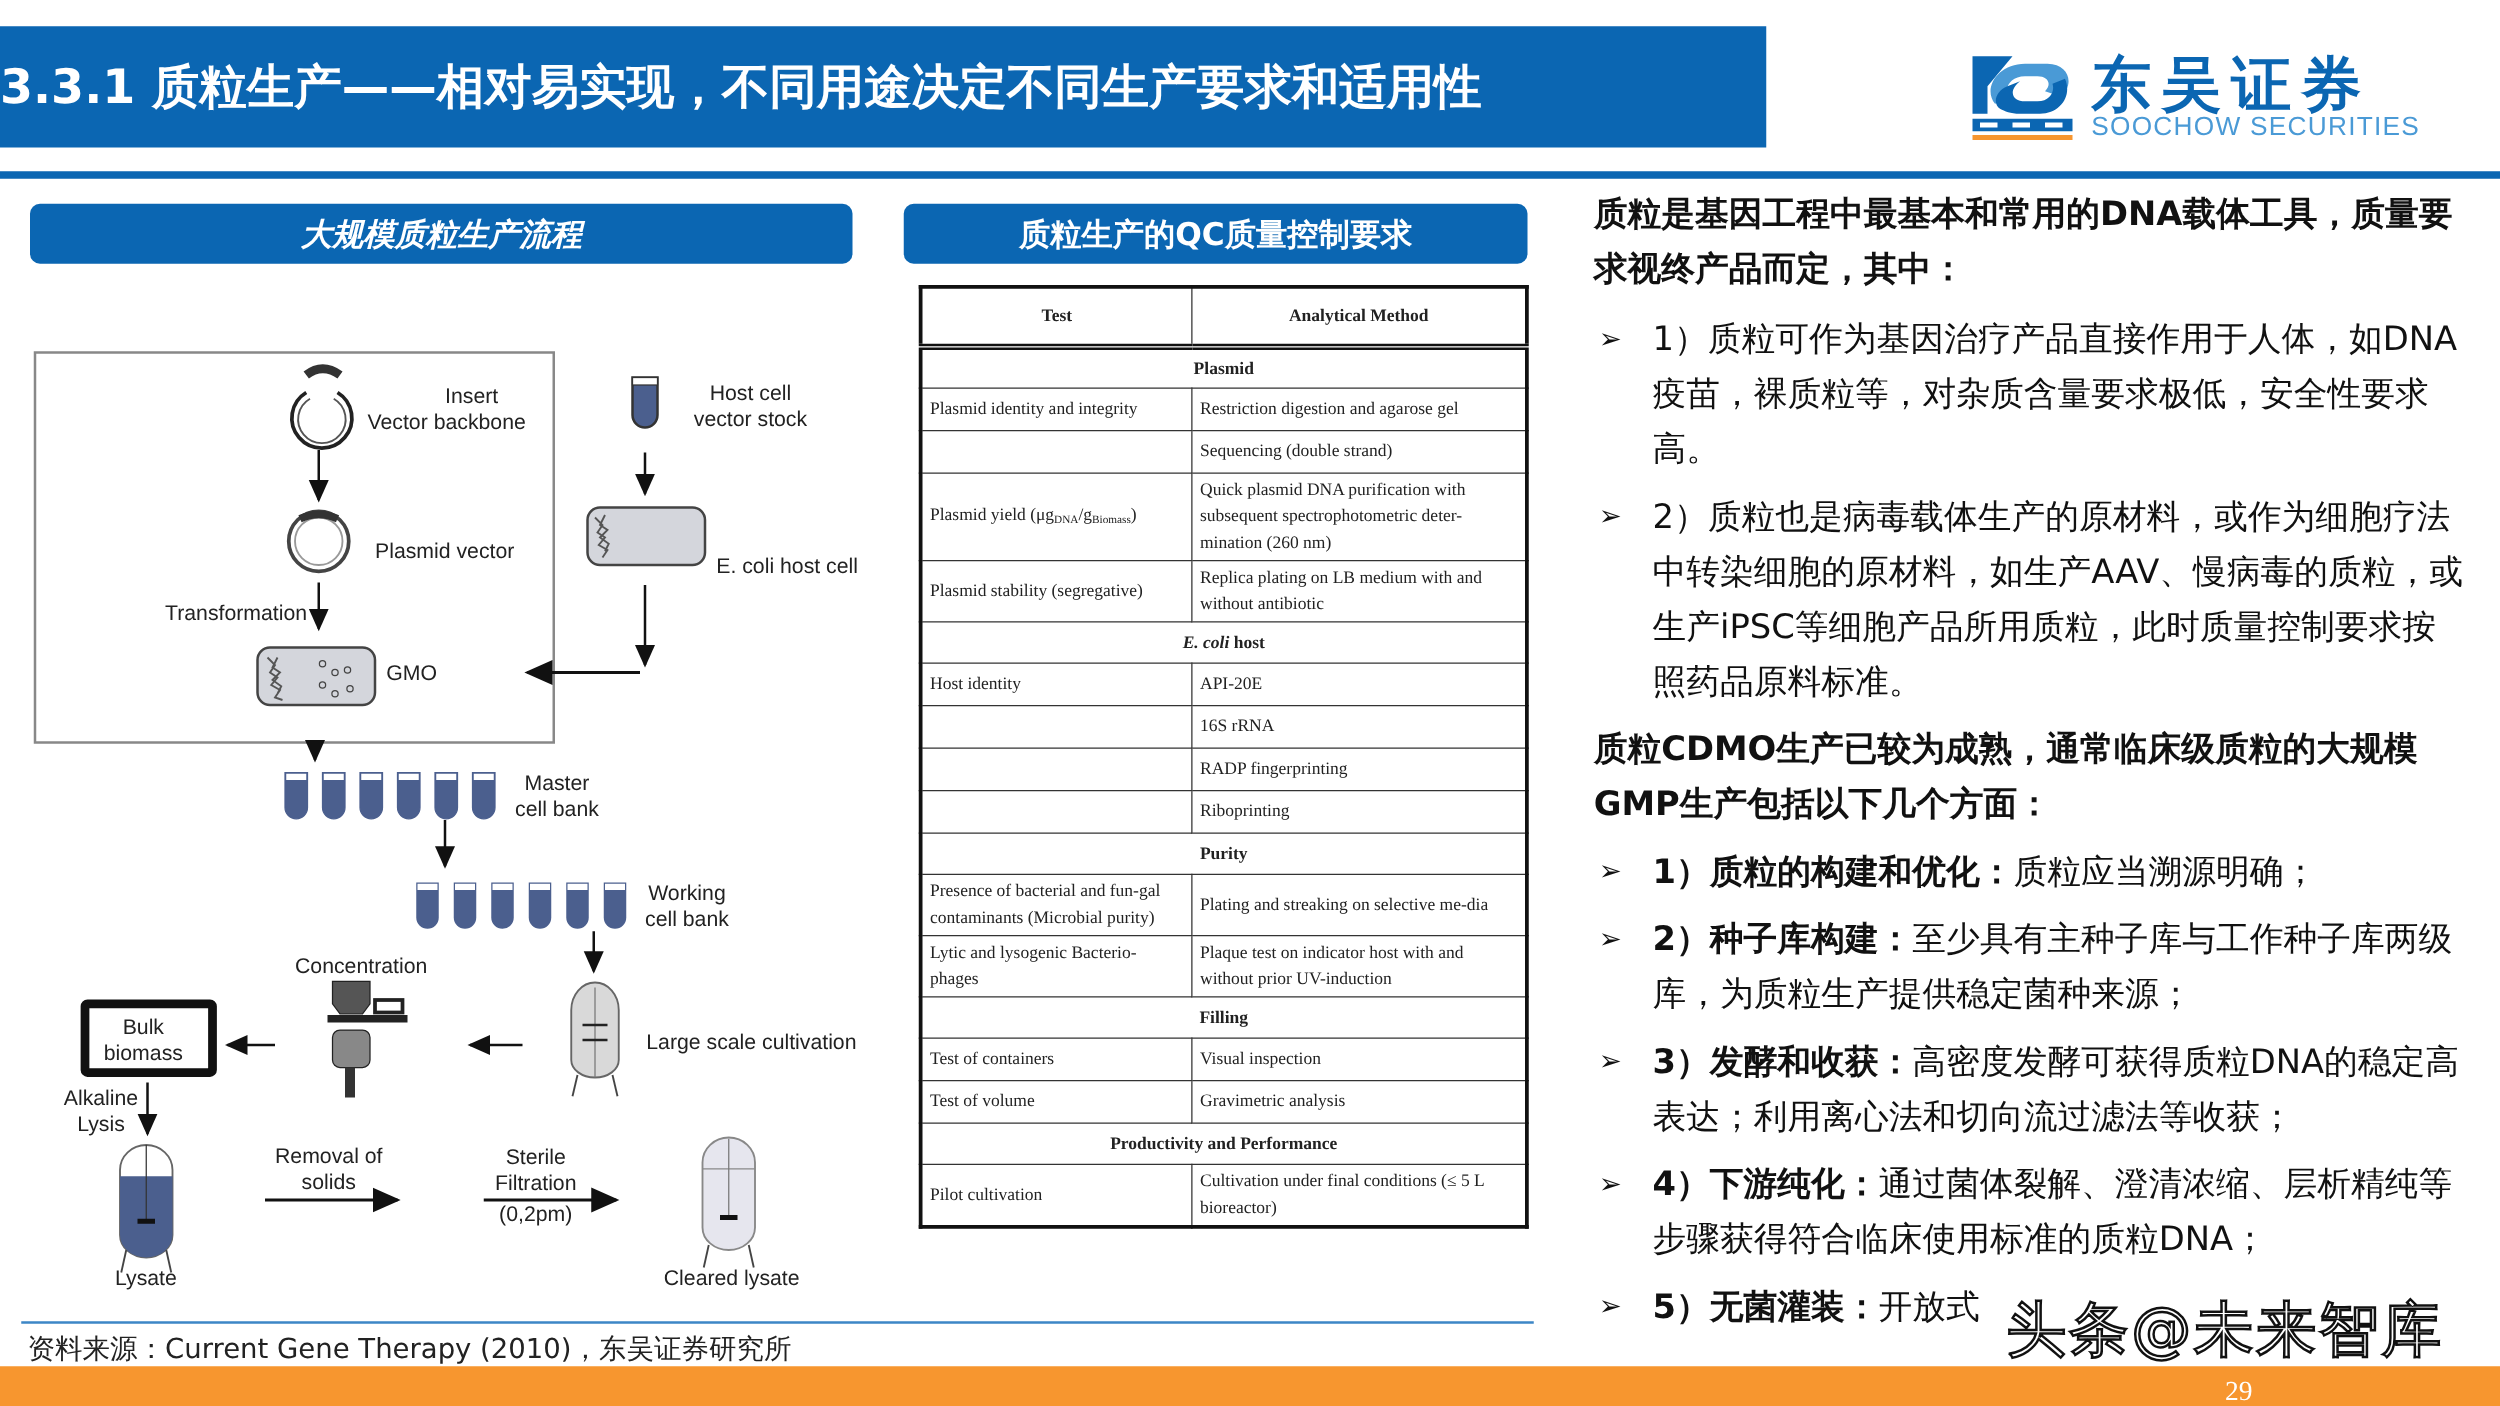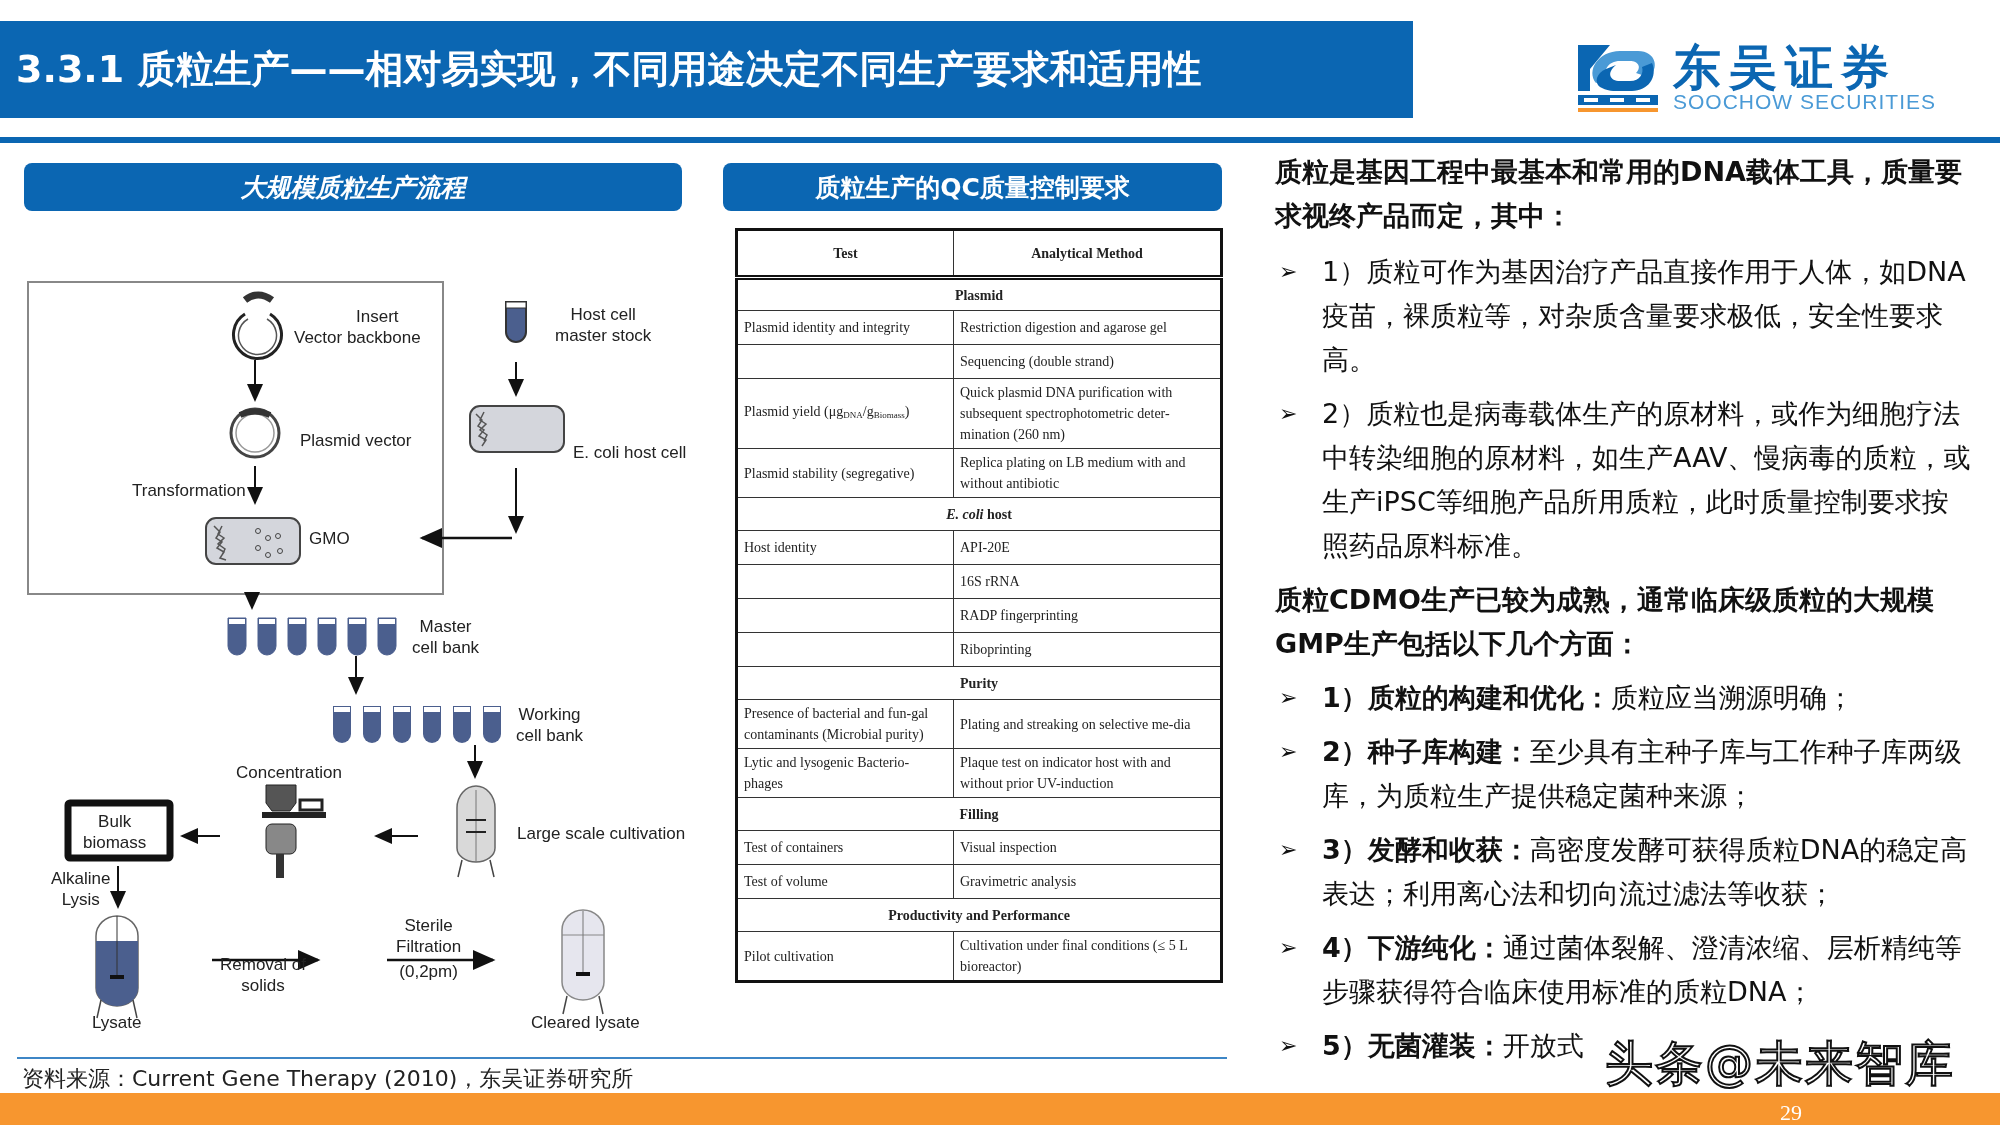--- a/index.html
+++ b/index.html
@@ -3,21 +3,21 @@
   <meta charset="utf-8">
   <style>
     * { box-sizing: border-box; margin: 0; padding: 0; }
     html, body { width: 2000px; height: 1125px; overflow: hidden; background: #ffffff; }
     body { position: relative; font-family: "DejaVu Sans", sans-serif; color: #111; }
 
     
     .title-bar {
       position: absolute; left: 0; top: 21px; width: 1413px; height: 97px;
       background: #0b66b2;
-      display: flex; align-items: center; padding-left: 16px;
+      display: flex; align-items: center; 
     }
     .title-bar .title {
       color: #fff; font-family: "DejaVu Sans", sans-serif; font-weight: bold;
       font-size: 38px; letter-spacing: 0px; white-space: nowrap;
     }
     .header-rule {
       position: absolute; left: 0; top: 137px; width: 2000px; height: 6px; background: #0b66b2;
     }
     .logo { position: absolute; left: 1573px; top: 38px; width: 400px; height: 80px; }
     .logo-mark { position: absolute; left: 3px; top: 5px; width: 84px; height: 70px; }
@@ -238,21 +238,21 @@
     <line x1="567" y1="726" x2="563" y2="744" stroke="#444" stroke-width="1.5"></line>
     <line x1="599" y1="726" x2="603" y2="744" stroke="#444" stroke-width="1.5"></line>
   </svg>
 
   <div class="dlabel" style="left:294px; top:36px; text-align:center;">
     <div style="padding-left:40px;">Insert</div>
     <div>Vector backbone</div>
   </div>
   <div class="dlabel" style="left:555px; top:34px;">
     <div>Host cell</div>
-    <div>master stock</div>
+    <div>vector stock</div>
   </div>
   <div class="dlabel" style="left:300px; top:160px;">Plasmid vector</div>
   <div class="dlabel" style="left:573px; top:172px;">E. coli host cell</div>
   <div class="dlabel" style="left:132px; top:210px;">Transformation</div>
   <div class="dlabel" style="left:309px; top:258px;">GMO</div>
   <div class="dlabel" style="left:412px; top:346px;">
     <div>Master</div>
     <div>cell bank</div>
   </div>
   <div class="dlabel" style="left:516px; top:434px;">
@@ -262,21 +262,21 @@
   <div class="dlabel" style="left:236px; top:492px;">Concentration</div>
   <div class="dlabel" style="left:83px; top:541px; font-size:17px;">
     <div>Bulk</div>
     <div>biomass</div>
   </div>
   <div class="dlabel" style="left:517px; top:553px;">Large scale cultivation</div>
   <div class="dlabel" style="left:51px; top:598px;">
     <div>Alkaline</div>
     <div>Lysis</div>
   </div>
-  <div class="dlabel" style="left:220px; top:644px;margin-top:40px;">
+  <div class="dlabel" style="left:220px; top:644px;">
     <div>Removal of</div>
     <div>solids</div>
   </div>
   <div class="dlabel" style="left:396px; top:645px;">
     <div>Sterile</div>
     <div>Filtration</div>
     <div style="margin-top:4px;">(0,2pm)</div>
   </div>
   <div class="dlabel" style="left:92px; top:742px;">Lysate</div>
   <div class="dlabel" style="left:531px; top:742px;">Cleared lysate</div>

